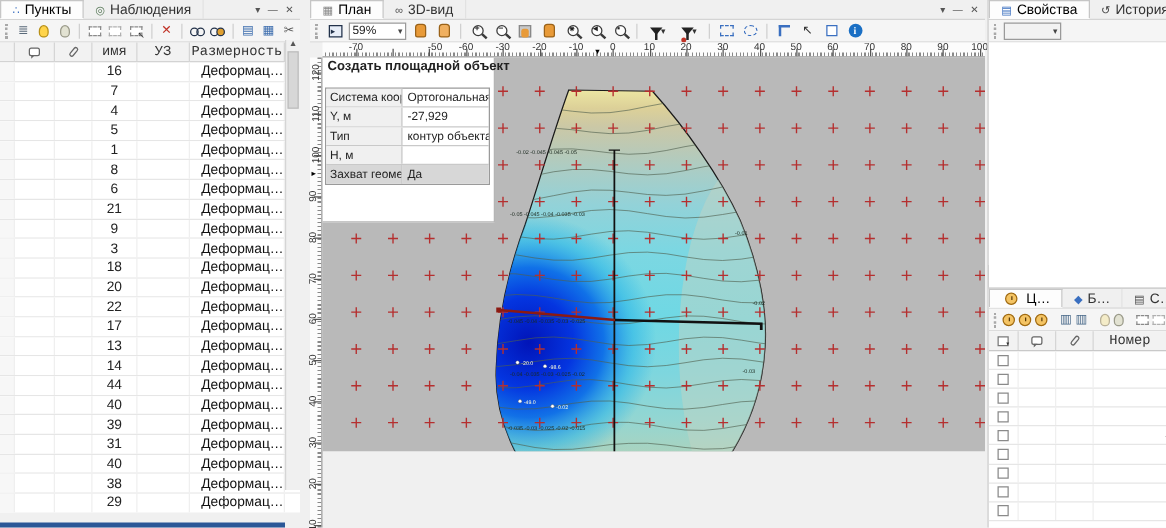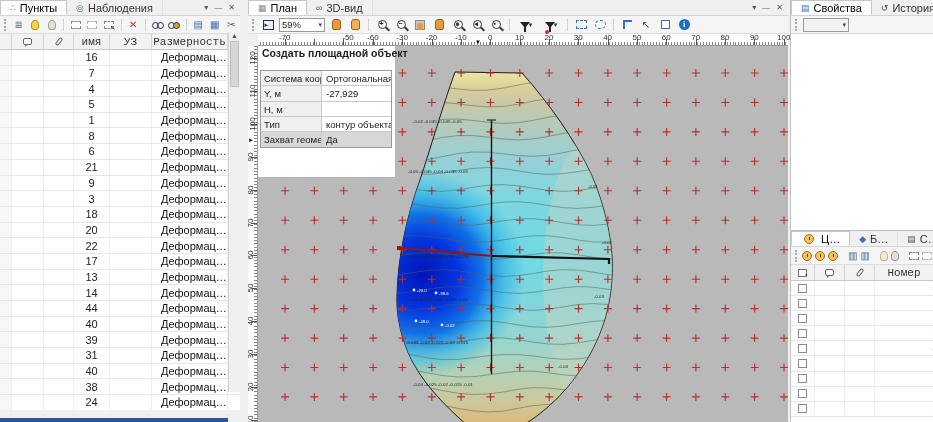--- a/index.html
+++ b/index.html
@@ -74,21 +74,21 @@
   #map-hruler { position:absolute; left:10px; top:34px; width:530px; height:12px; background:#fcfcfc; border-bottom:1px solid #999;
      background-image: repeating-linear-gradient(90deg,#888 0 1px,transparent 1px 2.935px); background-size:530px 3px; background-position:2.2px bottom; background-repeat:no-repeat; }
   #map-hruler .num { position:absolute; top:-1px; transform:translateX(-50%); font-size:8px; color:#333; }
   #map-hruler .bigtick { position:absolute; bottom:0; width:1px; height:6px; background:#555; }
   #hruler-cursor { position:absolute; top:5px; font-size:6px; color:#000; transform:translateX(-50%); }
   #map-vruler { position:absolute; left:0; top:46px; width:10px; height:376px; background:#fcfcfc; border-right:1px solid #999;
      background-image: repeating-linear-gradient(180deg,#888 0 1px,transparent 1px 3.29px); background-size:3px 376px; background-position:right 0; background-repeat:no-repeat; }
   #map-vruler .num { position:absolute; left:-2px; transform:translateY(-50%) rotate(-90deg); font-size:8px; color:#333; }
   #map-vruler .bigtick { position:absolute; right:0; height:1px; width:6px; background:#555; }
   #vruler-cursor { position:absolute; left:0; font-size:6px; color:#000; transform:translateY(-50%); }
-  #map-canvas { position:absolute; left:10px; top:46px; width:530px; height:376px; background:#b9b9b9; overflow:hidden; }
+  #map-canvas { position:absolute; left:10px; top:46px; width:530px; height:315px; background:#b9b9b9; overflow:hidden; }
   #map-canvas svg { position:absolute; left:0; top:0; }
 
   
   #dialog { position:absolute; left:0; top:0; width:138px; height:132px; background:#fff; border-right:1px solid #b5b5b5; border-bottom:1px solid #b5b5b5; z-index:5; }
   #dialog .title { font-weight:bold; font-size:10.5px; padding:1px 0 0 4px; white-space:nowrap; }
   #dialog .prompt { font-size:10px; padding:0 0 1px 4px; color:#222; }
   #dlg-table { position:absolute; left:2px; top:24px; width:132px; border:1px solid #9a9a9a; background:#fff; }
   .dlg-row { display:flex; height:15.3px; border-bottom:1px solid #c9c9c9; font-size:9.5px; }
   .dlg-row:last-child { border-bottom:none; }
   .dlg-row .lab { width:61px; background:#f0f0f0; border-right:1px solid #c9c9c9; padding:2px 0 0 3px; white-space:nowrap; overflow:hidden; }
@@ -363,21 +363,21 @@
         <div class="cell" style="width: 32px;"></div>
         <div class="cell" style="width: 30px;"></div>
         <div class="cell c-num" style="width: 36px;">38</div>
         <div class="cell" style="width: 42px;"></div>
         <div class="cell c-dim" style="width: 76px;">Деформац…</div>
       </div>
       <div class="lrow">
         <div class="cell" style="width: 12px; background: rgb(247, 247, 247);"></div>
         <div class="cell" style="width: 32px;"></div>
         <div class="cell" style="width: 30px;"></div>
-        <div class="cell c-num" style="width: 36px;">24</div>
+        <div class="cell c-num" style="width: 36px;">29</div>
         <div class="cell" style="width: 42px;"></div>
         <div class="cell c-dim" style="width: 76px;">Деформац…</div>
       </div>
     </div>
   <div id="left-scroll">
     <span>▲</span>
     <div class="thumb"></div>
   </div>
   <div id="left-bottom-bar"></div>
 </div>
@@ -549,26 +549,26 @@
       <div id="dlg-table">
           <div class="dlg-row">
             <div class="lab">Система коорди…</div>
             <div class="val">Ортогональная</div>
           </div>
           <div class="dlg-row">
             <div class="lab">Y, м</div>
             <div class="val">-27,929</div>
           </div>
           <div class="dlg-row">
+            <div class="lab">Тип</div>
+            <div class="val">контур объекта</div>
+          </div>
+          <div class="dlg-row">
             <div class="lab">Н, м</div>
             <div class="val"></div>
-          </div>
-          <div class="dlg-row">
-            <div class="lab">Тип</div>
-            <div class="val">контур объекта</div>
           </div>
           <div class="dlg-row hl">
             <div class="lab">Захват геометрии</div>
             <div class="val">Да</div>
           </div>
         </div>
     </div>
   <div>
   <svg width="530" height="376" viewBox="0 0 530 376" xmlns="http://www.w3.org/2000/svg">
     <defs>

